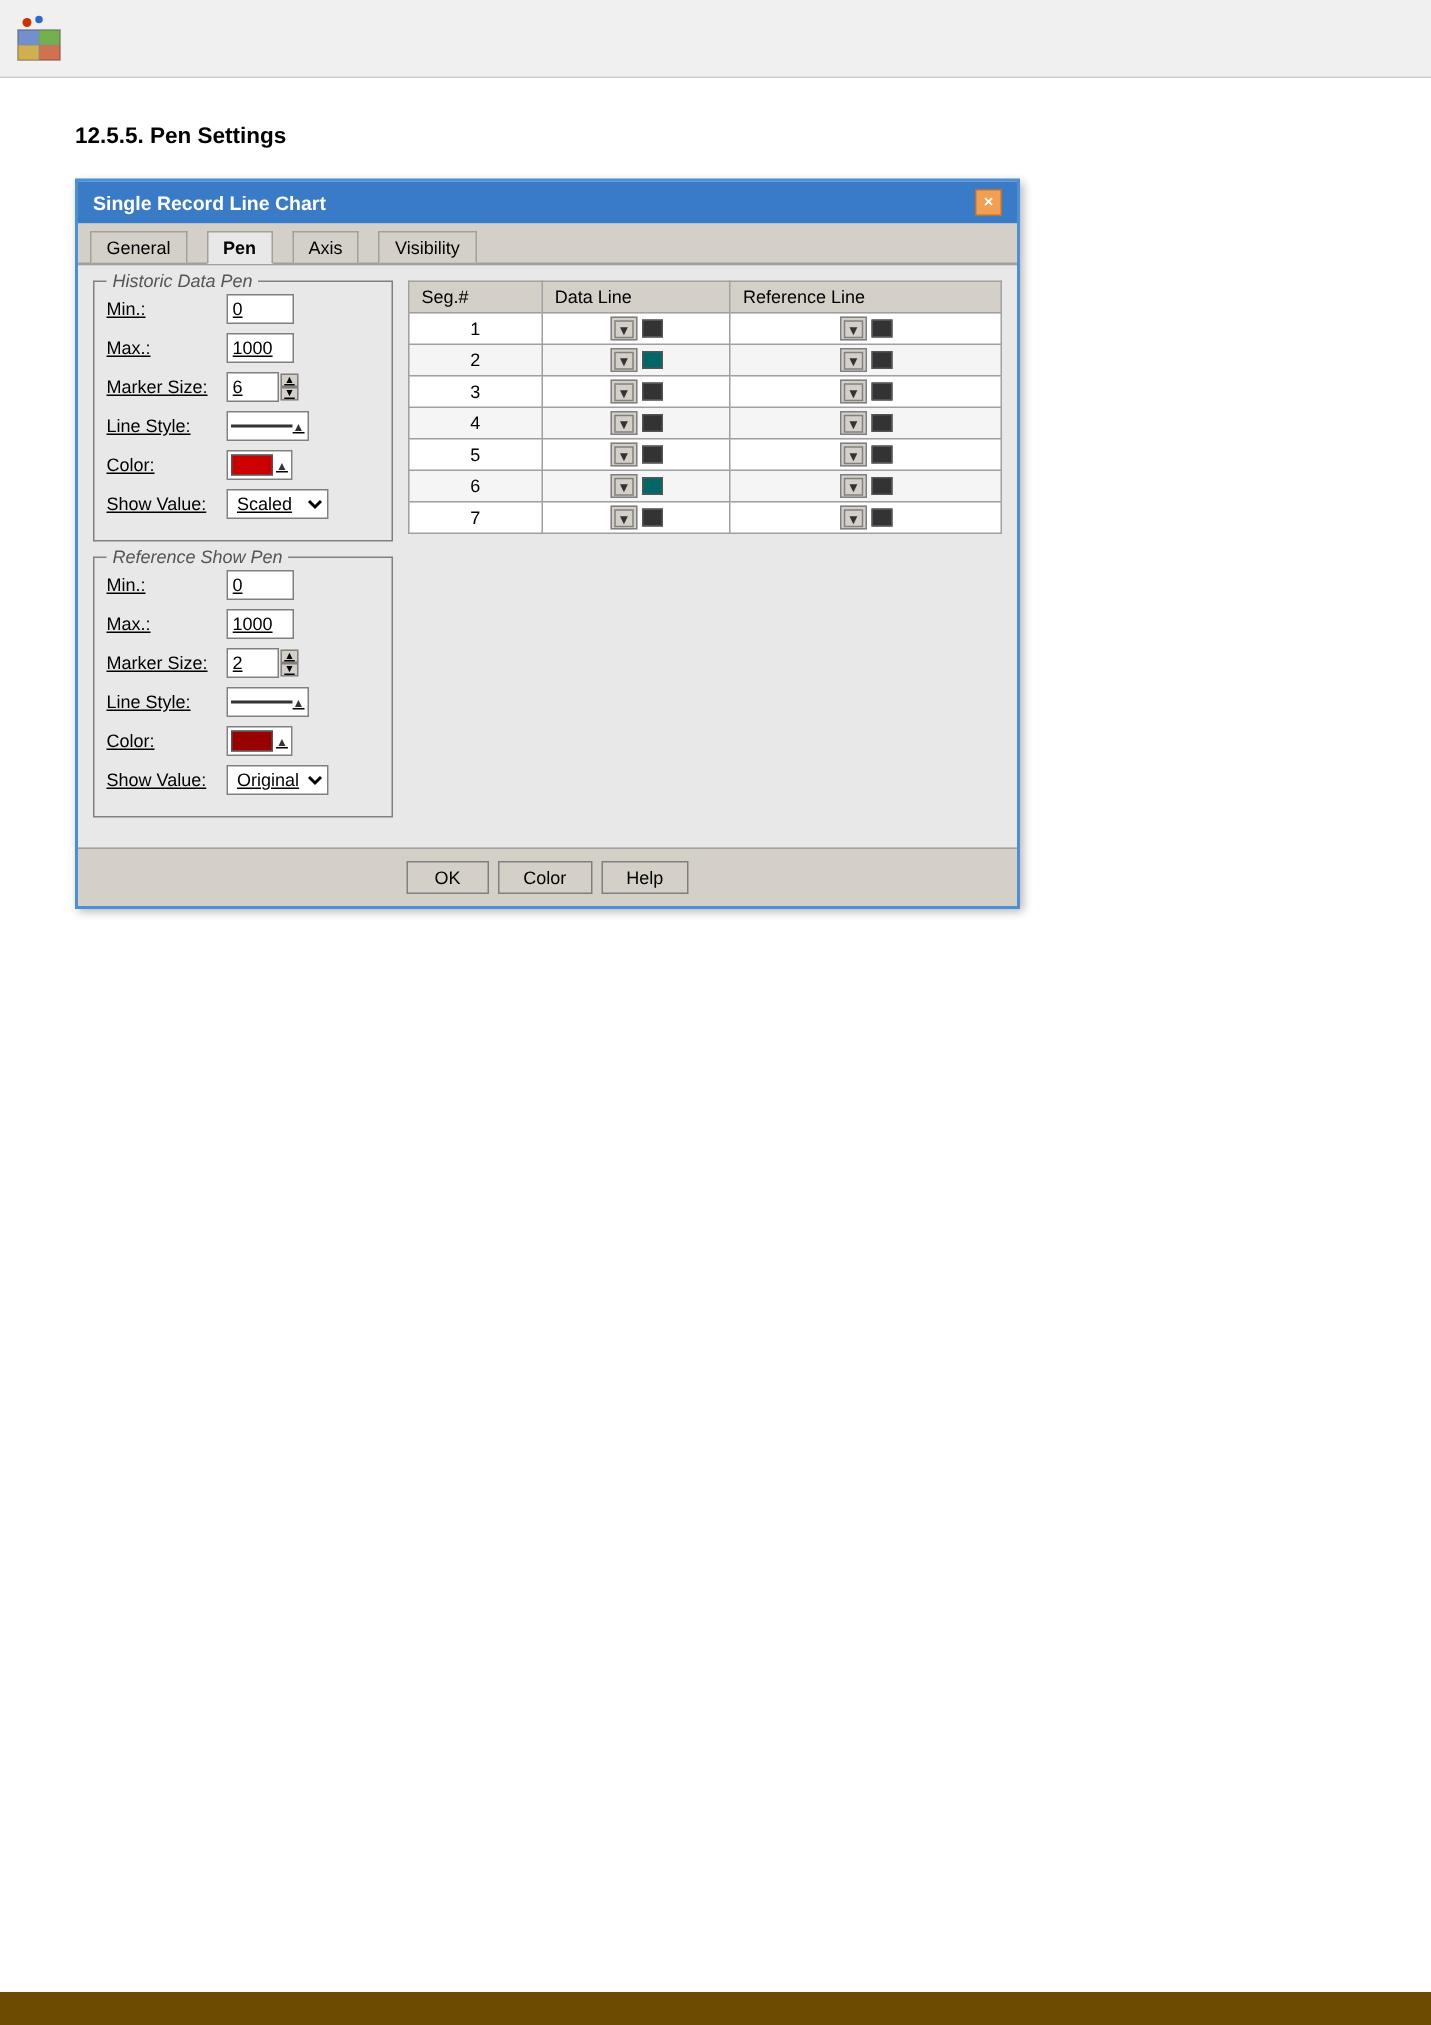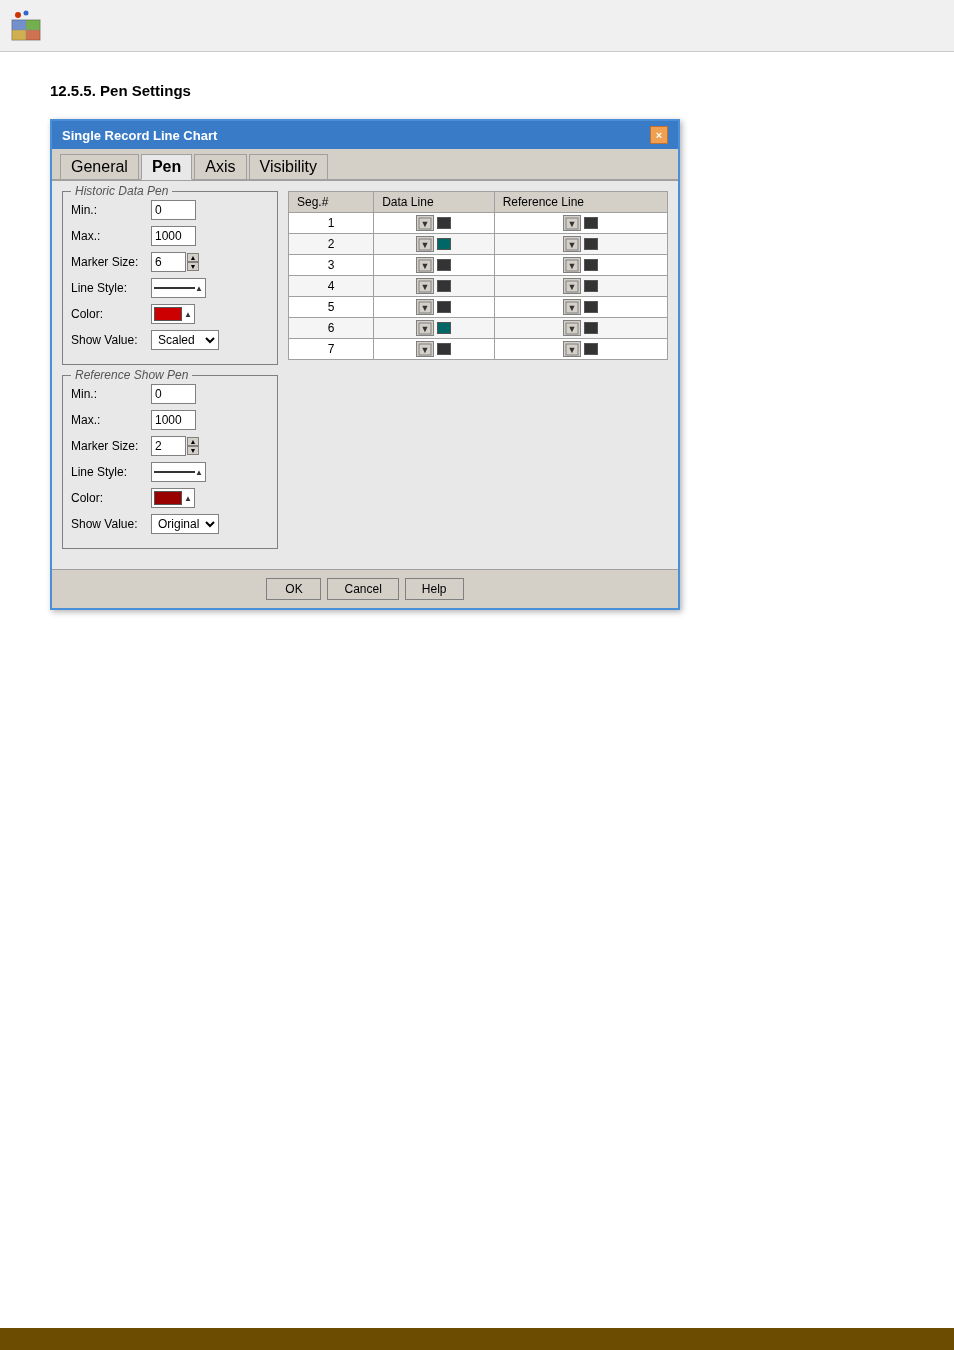--- a/index.html
+++ b/index.html
@@ -78,43 +78,44 @@
       align-items: flex-end;
       border-bottom: 2px solid #a0a0a0;
     }
 
     .tab {
       padding: 3px 10px;
       border: 1px solid #a0a0a0;
       border-bottom: none;
       background: #d4d0c8;
       cursor: pointer;
-      font-size: 16px;
-      margin-right: 2px;
+      font-size: 12px;
+      margin-right: 13px;
     }
 
     .tab.active {
       background: #e8e8e8;
       font-weight: bold;
       border-bottom: 1px solid #e8e8e8;
       position: relative;
       bottom: -1px;
     }
 
     .dialog-body {
       padding: 10px;
       background: #e8e8e8;
       display: flex;
       gap: 10px;
     }
 
     
     .left-panel {
-      width: 216px;
+      width: 200px;
       flex-shrink: 0;
+      text-decoration: underline;
     }
 
     .group-box {
       border: 1px solid #808080;
       padding: 8px;
       margin-bottom: 10px;
       position: relative;
     }
 
     .group-label {
@@ -670,21 +671,21 @@
               </td>
             </tr>
           </tbody>
         </table>
 
       </div>
     </div>
 
     <div class="dialog-footer">
       <button class="dlg-btn">OK</button>
-      <button class="dlg-btn">Cancel</button>
+      <button class="dlg-btn">Color</button>
       <button class="dlg-btn">Help</button>
     </div>
 
   </div>
 
 </div>
 
 <div class="bottom-bar"></div>
 
 </body></html>

